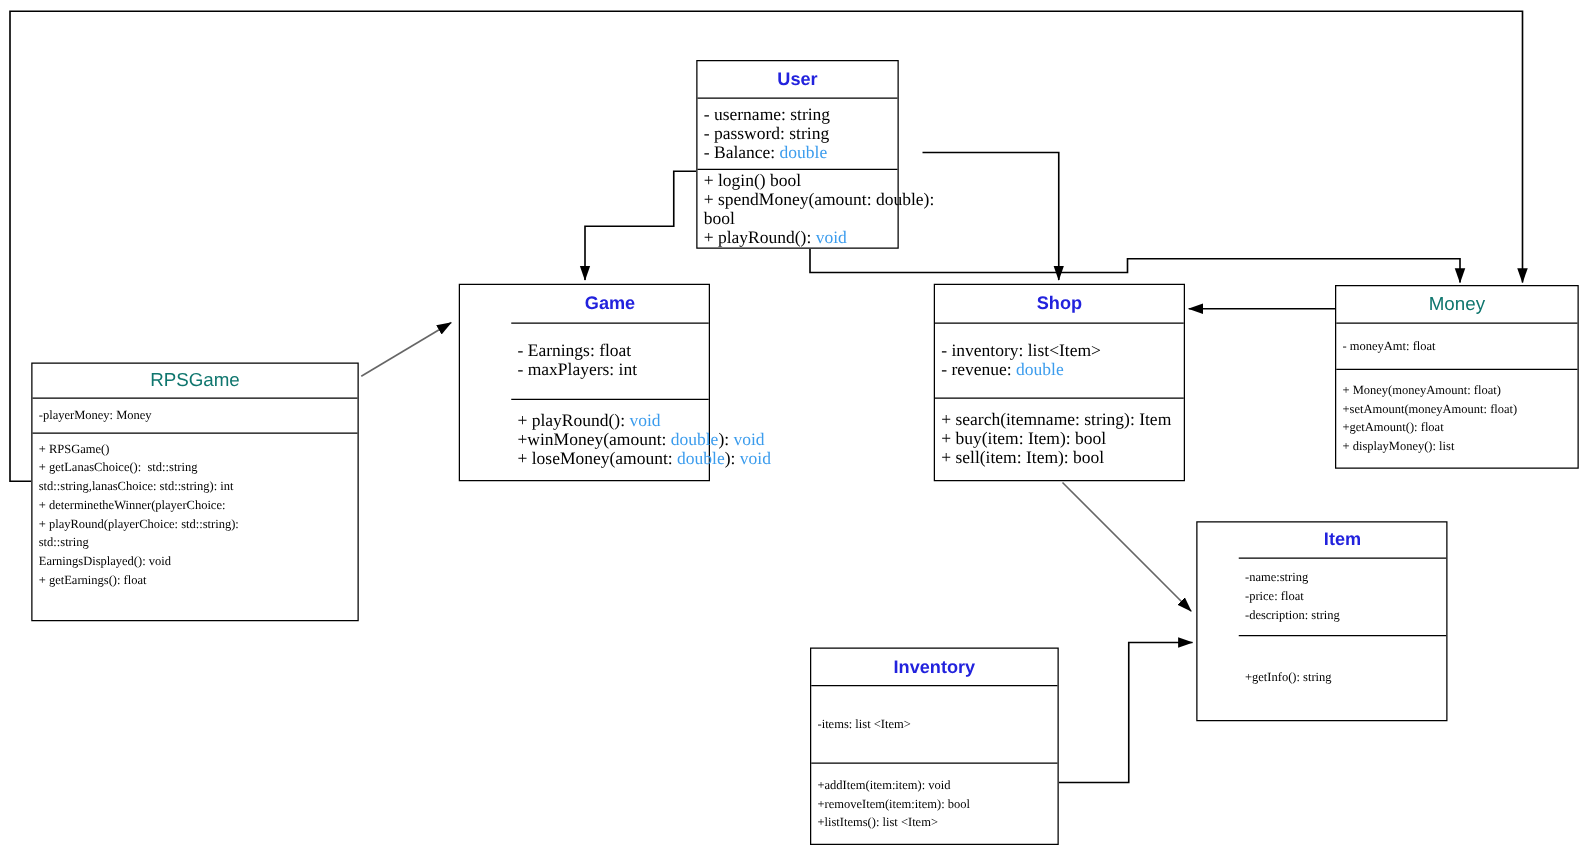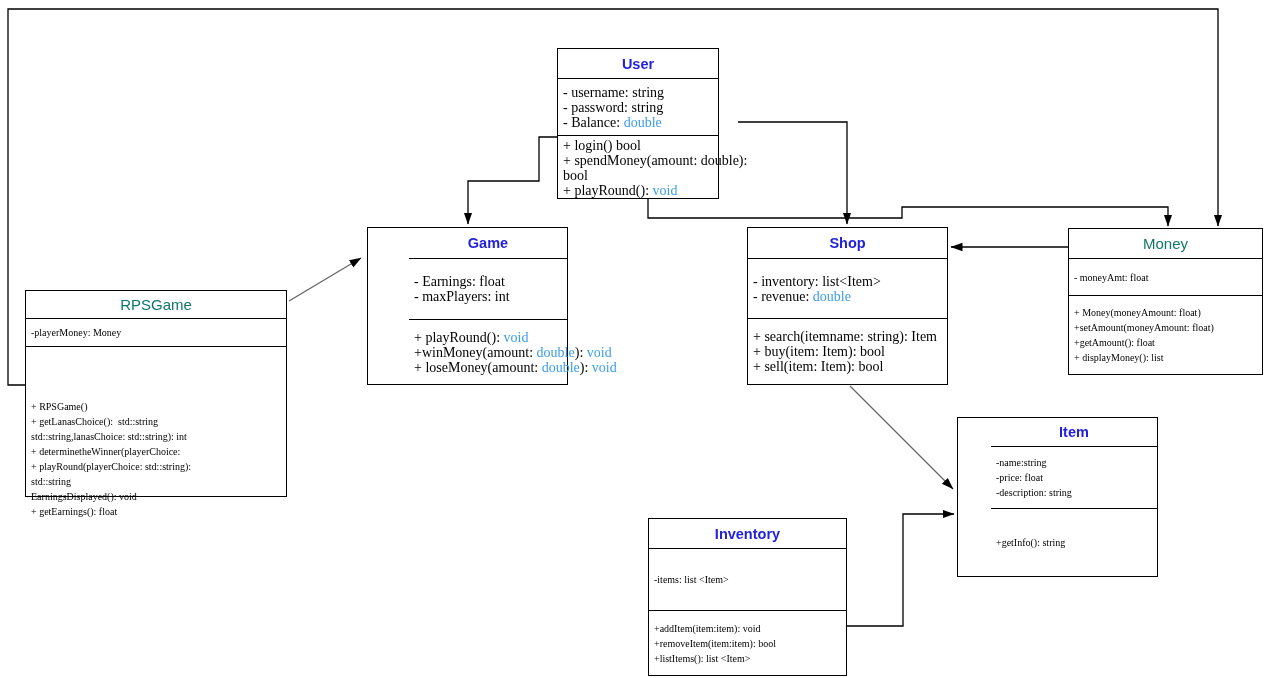--- a/index.html
+++ b/index.html
@@ -37,21 +37,21 @@
   .sec {
     display: flex;
     flex-direction: column;
     justify-content: center;
     padding: 2px 5px;
     box-sizing: border-box;
     flex: none;
   }
   .sec.attrs { border-bottom: 1px solid #000000; }
   .sec.methods { flex: 1; }
-  .sec.vtop { justify-content: flex-start; padding-top: 5px; margin-top: 47px; }
+  .sec.vtop { justify-content: flex-start; padding-top: 5px; }
   .f-serif .uml-line {
     font-family: "Liberation Serif", "DejaVu Serif", serif;
     font-size: 14px;
   }
   .f-sans .uml-line {
     font-family: Liberation Serif, serif;
     font-size: 10px;
   }
   .uml-line {
     line-height: 15px;

